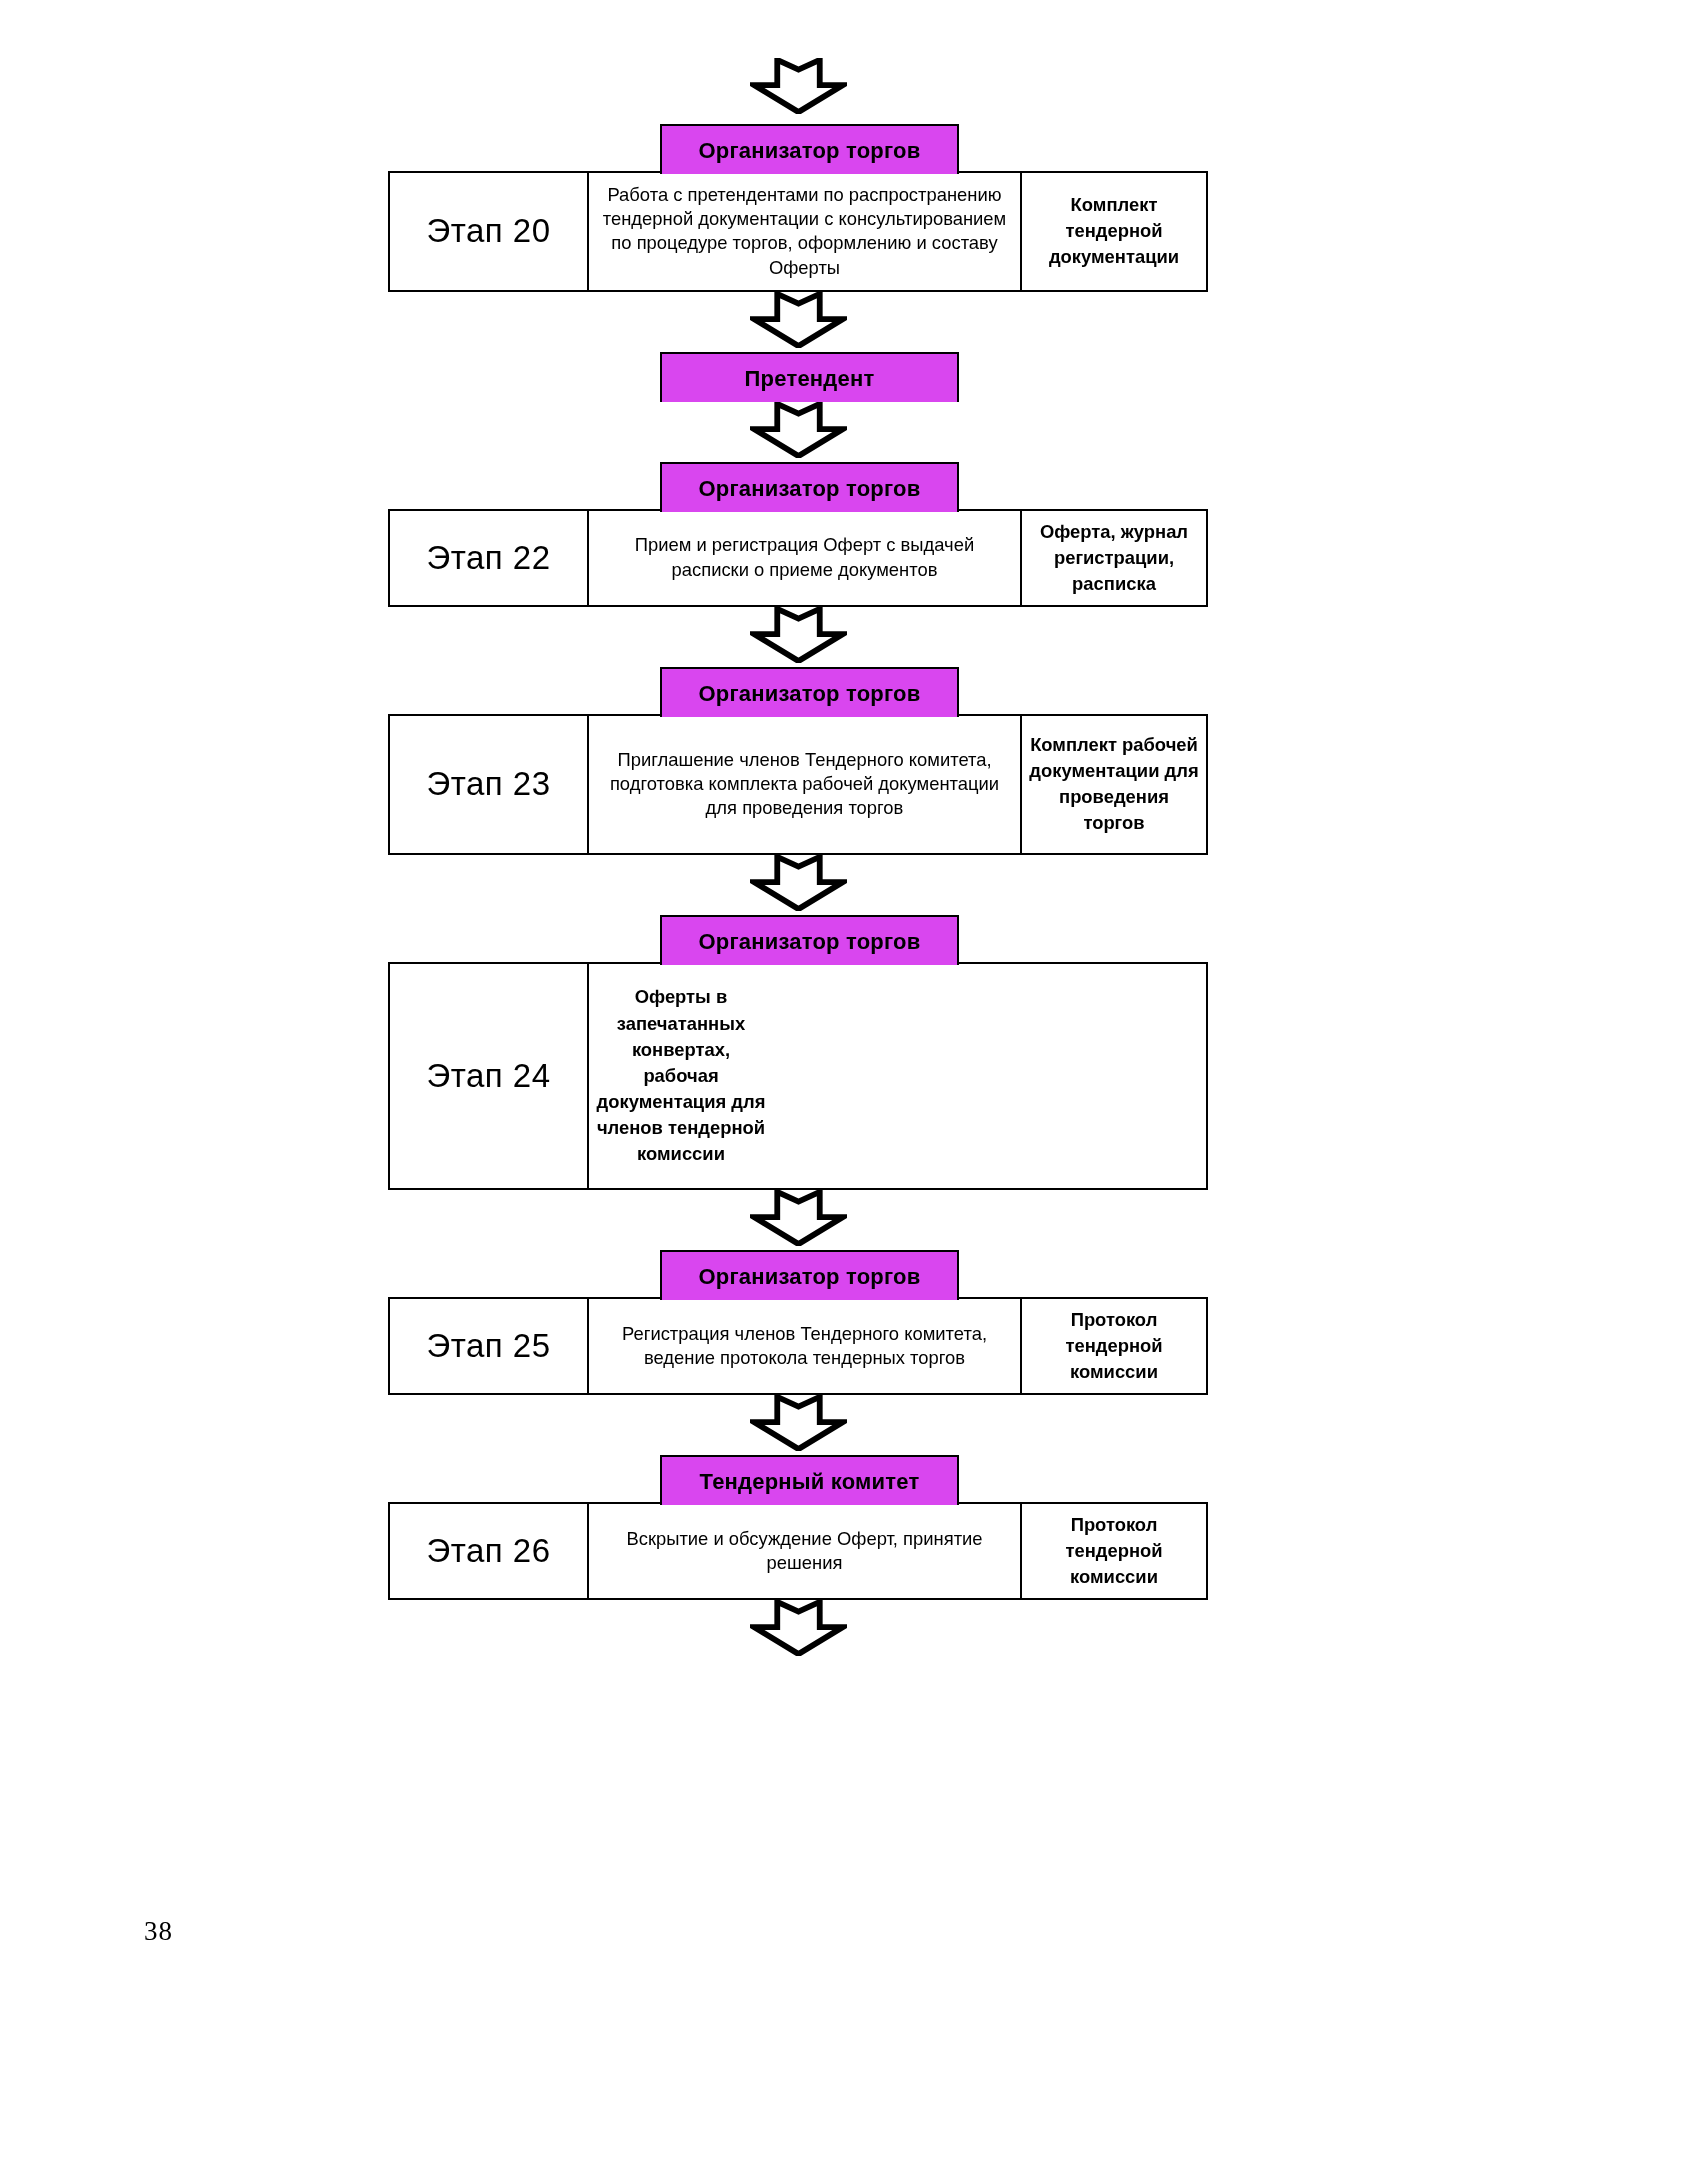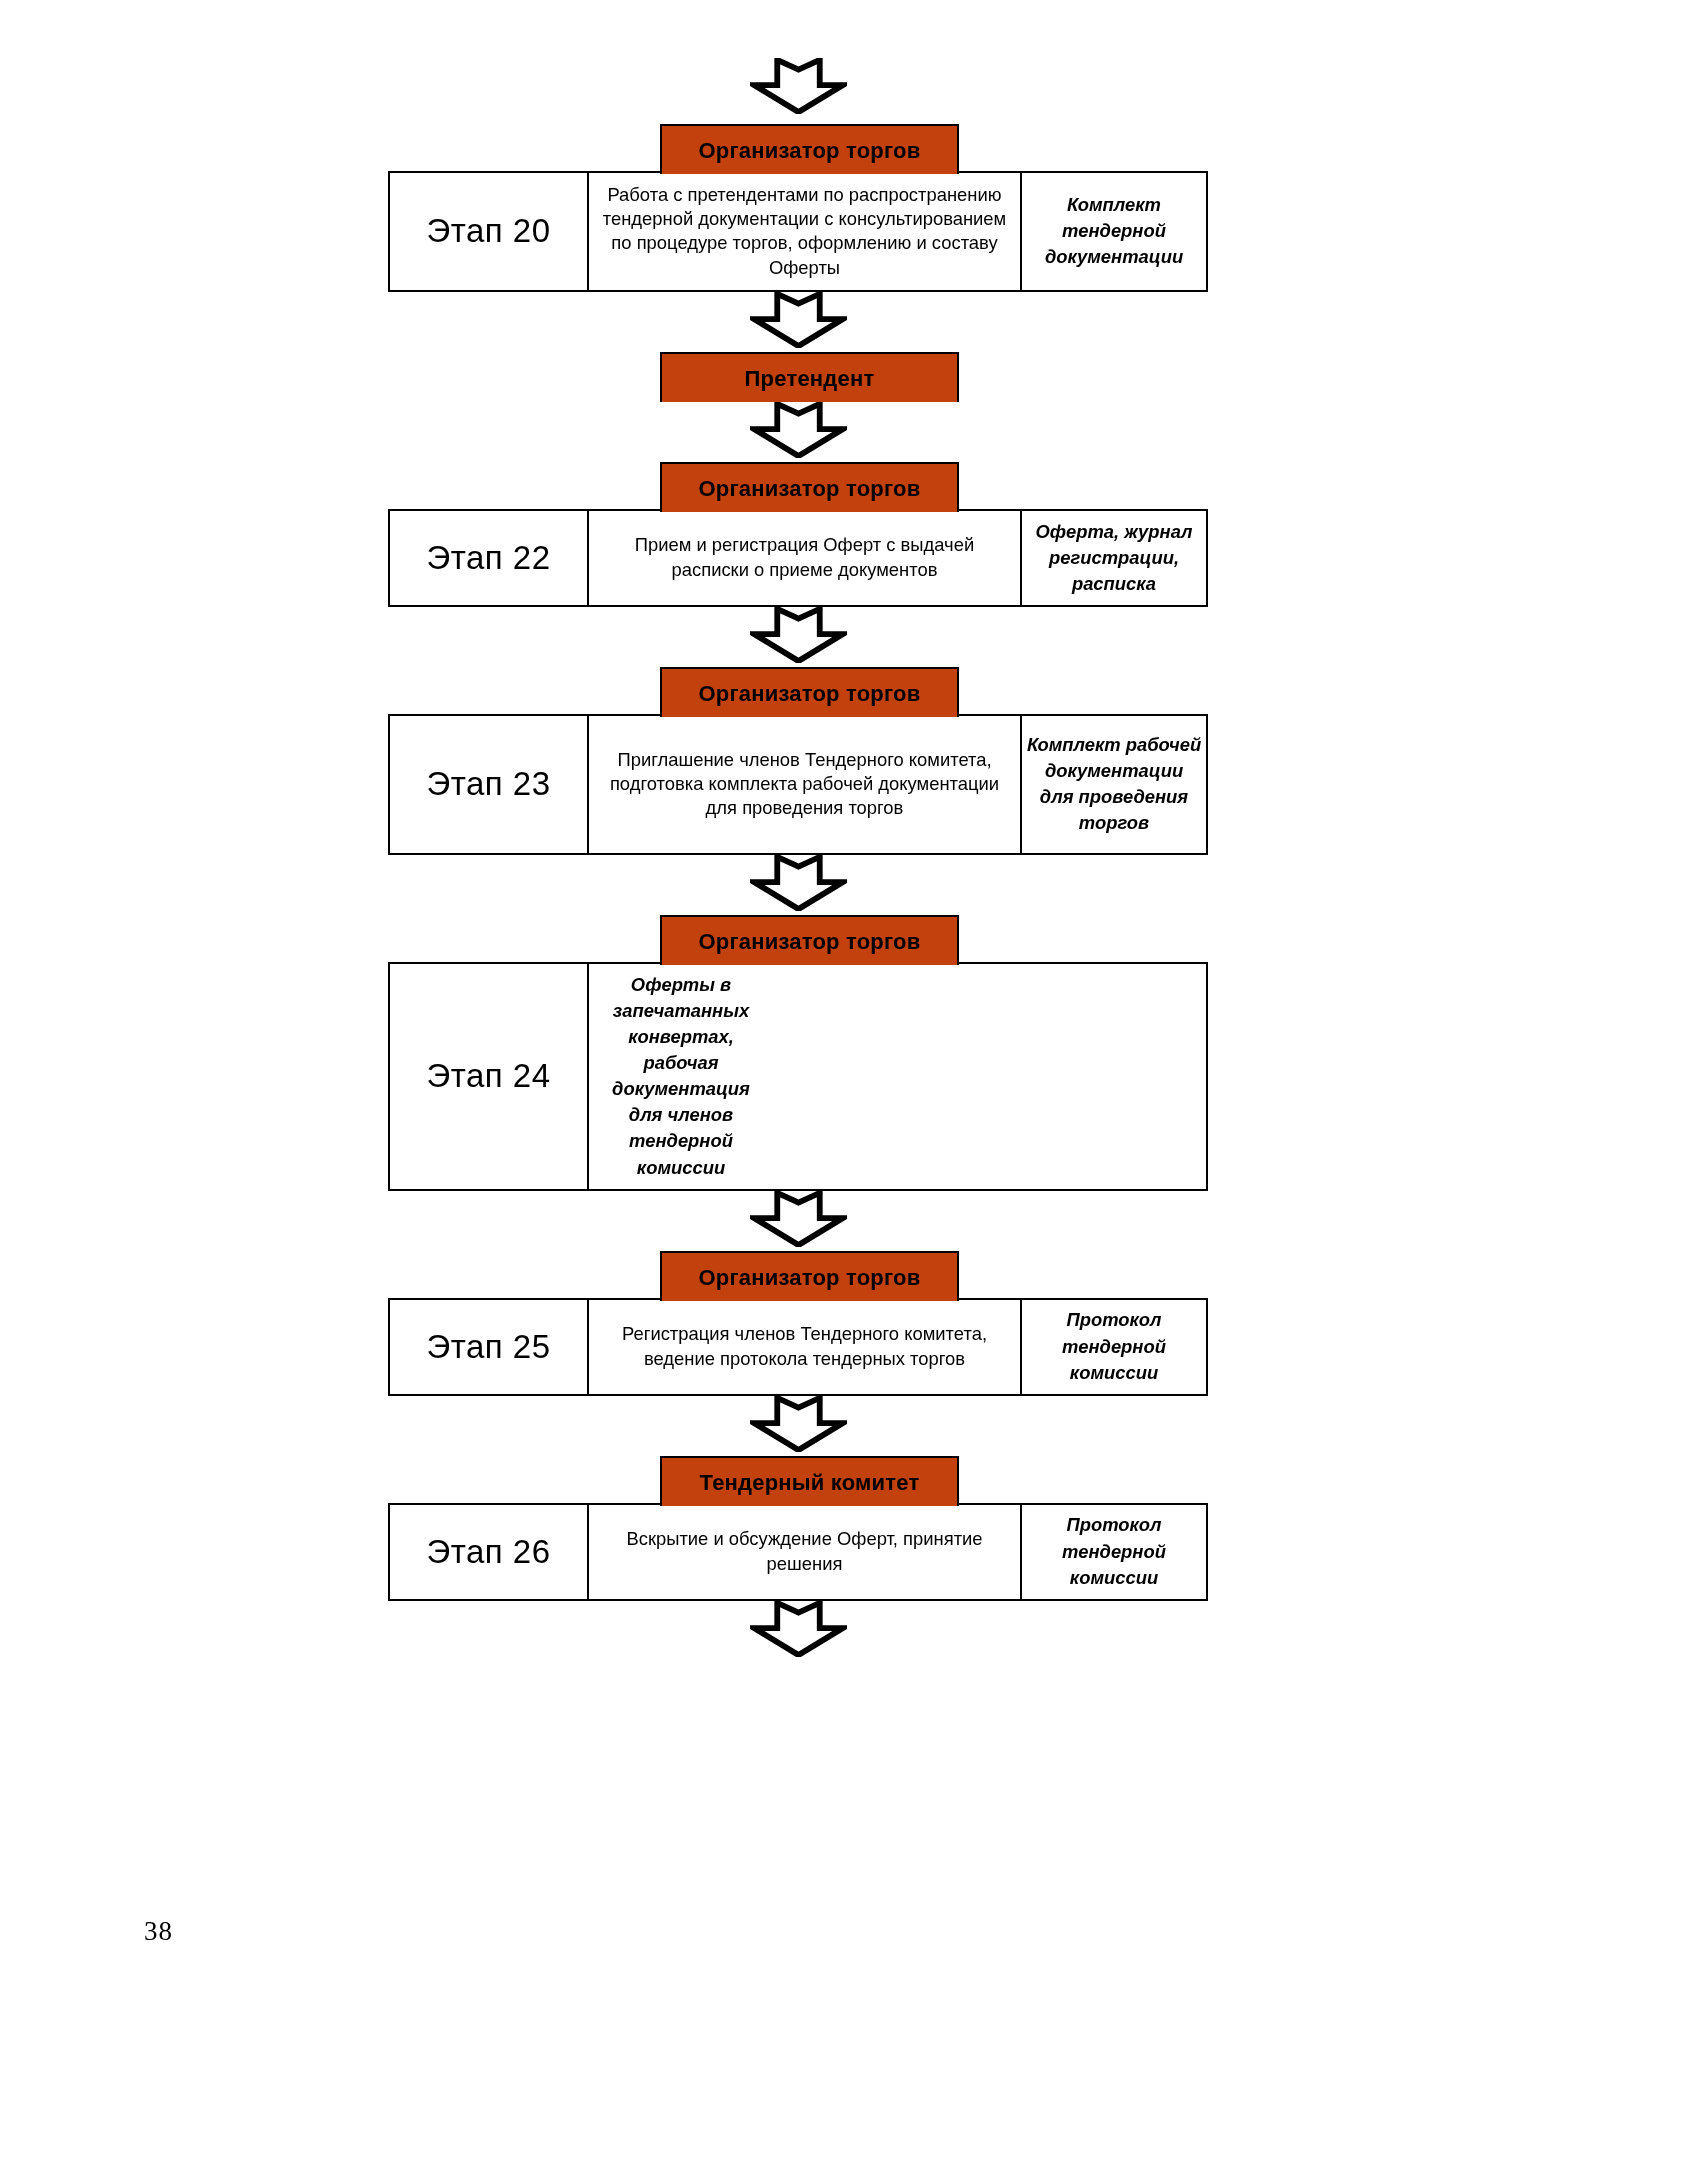--- a/index.html
+++ b/index.html
@@ -57,21 +57,21 @@
     width: 299px;
     box-sizing: border-box;
     border: 2.9px solid #000;
     border-bottom: none;
     height: 50px;
     line-height: 49px;
     text-align: center;
     font-size: 22px;
     font-weight: bold;
     letter-spacing: 0.2px;
-    background: #c2410c;
+    background: #d946ef;
     z-index: 2;
   }
 
   .stage-row {
     position: relative;
     display: flex;
     width: 820px;
     box-sizing: border-box;
     border: 2.9px solid #000;
     background: #fff;
@@ -109,21 +109,20 @@
 
   .cell-doc {
     width: 184px;
     flex: 0 0 184px;
     box-sizing: border-box;
     display: flex;
     align-items: center;
     justify-content: center;
     text-align: center;
     font-size: 18.4px;
-    font-style: italic;
     font-weight: bold;
     line-height: 1.42;
     padding: 7.8px 4.9px;
   }
 
   
   .h-tall   { min-height: 109px; }
   .h-short  { min-height: 72px;  }
   .h-mid    { min-height: 72px;  }
   .h-big    { min-height: 141px; }

